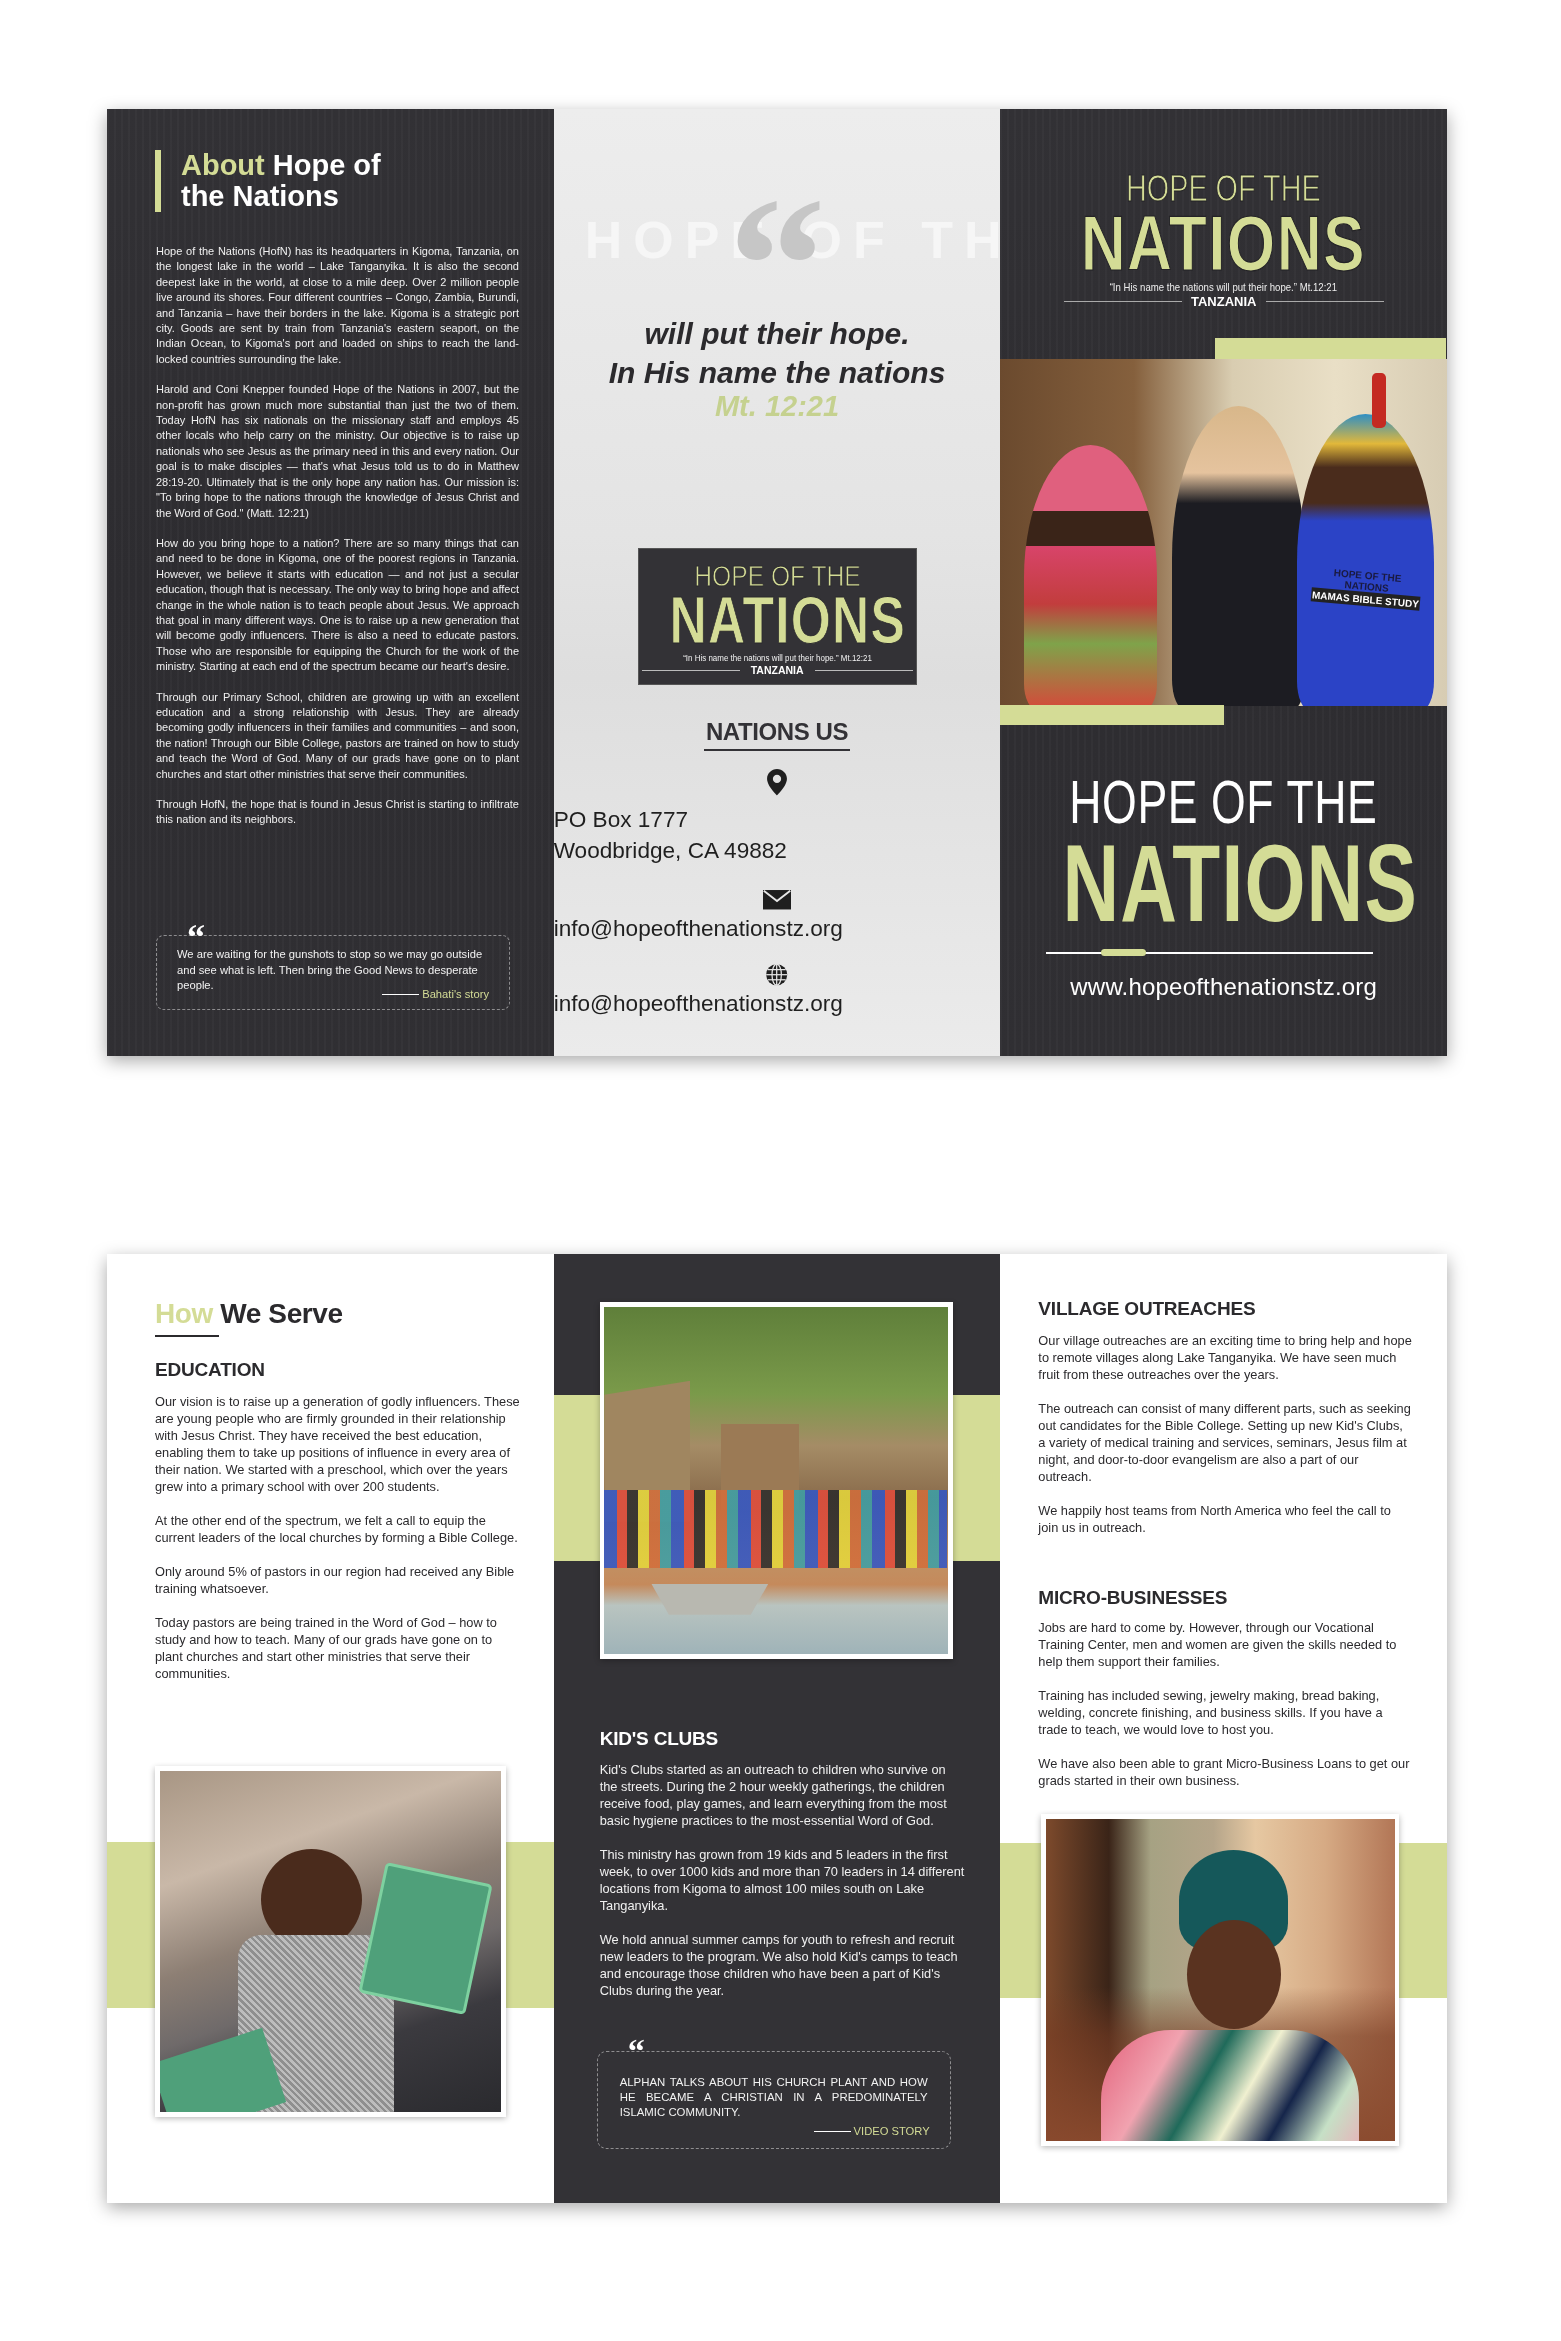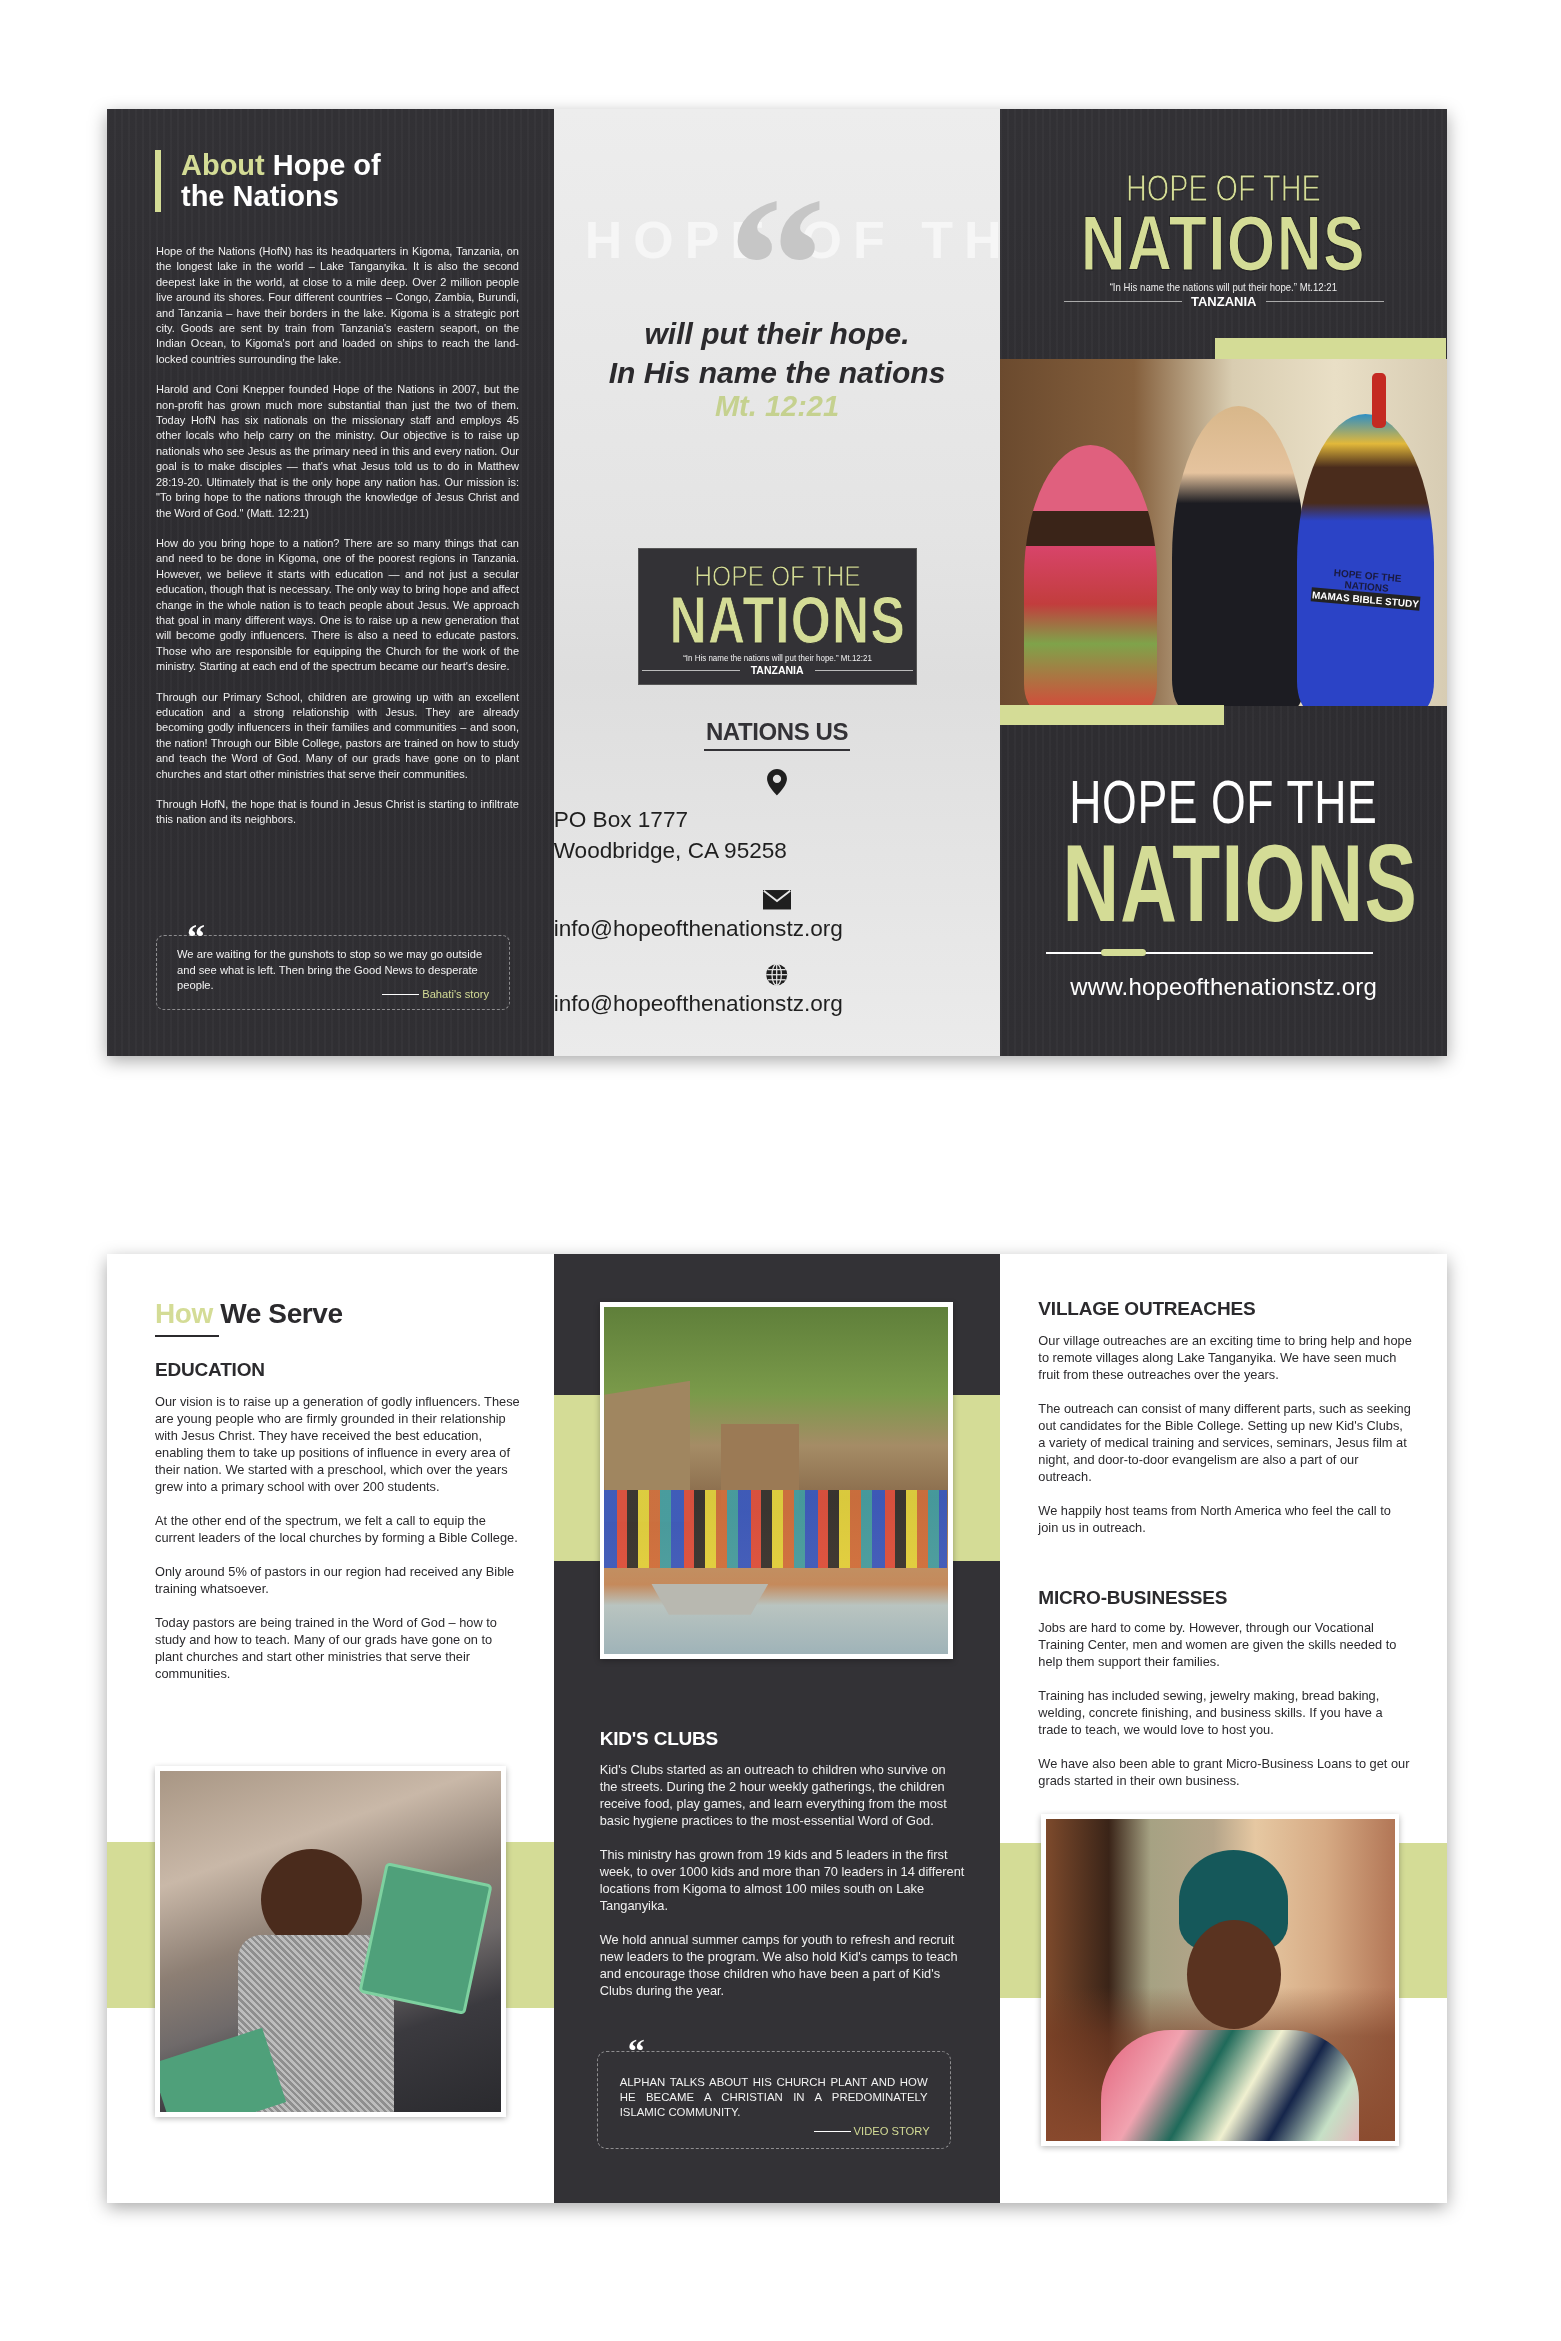--- a/index.html
+++ b/index.html
@@ -156,21 +156,21 @@
 
     <div class="contact-h"><span>NATIONS US</span></div>
 
     <div class="c-icon" style="top:660px;">
       <svg width="20" height="26.5" viewBox="0 0 24 32">
           <path d="M12 0C5.4 0 0 5.3 0 11.9 0 20.8 12 32 12 32s12-11.2 12-20.1C24 5.3 18.6 0 12 0zm0 17a5 5 0 1 1 0-10 5 5 0 0 1 0 10z" fill="#1f1f1f"></path>
         </svg>
     </div>
     <div class="c-text" style="top:695px;">
       <div>PO Box 1777</div>
-      <div>Woodbridge, CA 95258</div>
+      <div>Woodbridge, CA 49882</div>
     </div>
 
     <div class="c-icon" style="top:781px;">
       <svg width="28" height="19.5" viewBox="0 0 36 25">
           <rect x="0" y="0" width="36" height="25" fill="#1f1f1f"></rect>
           <path d="M1 1 L18 14 L35 1" stroke="#e6e6e6" stroke-width="2.5" fill="none"></path>
         </svg>
     </div>
     <div class="c-text" style="top:804px;">info@hopeofthenationstz.org</div>
 

